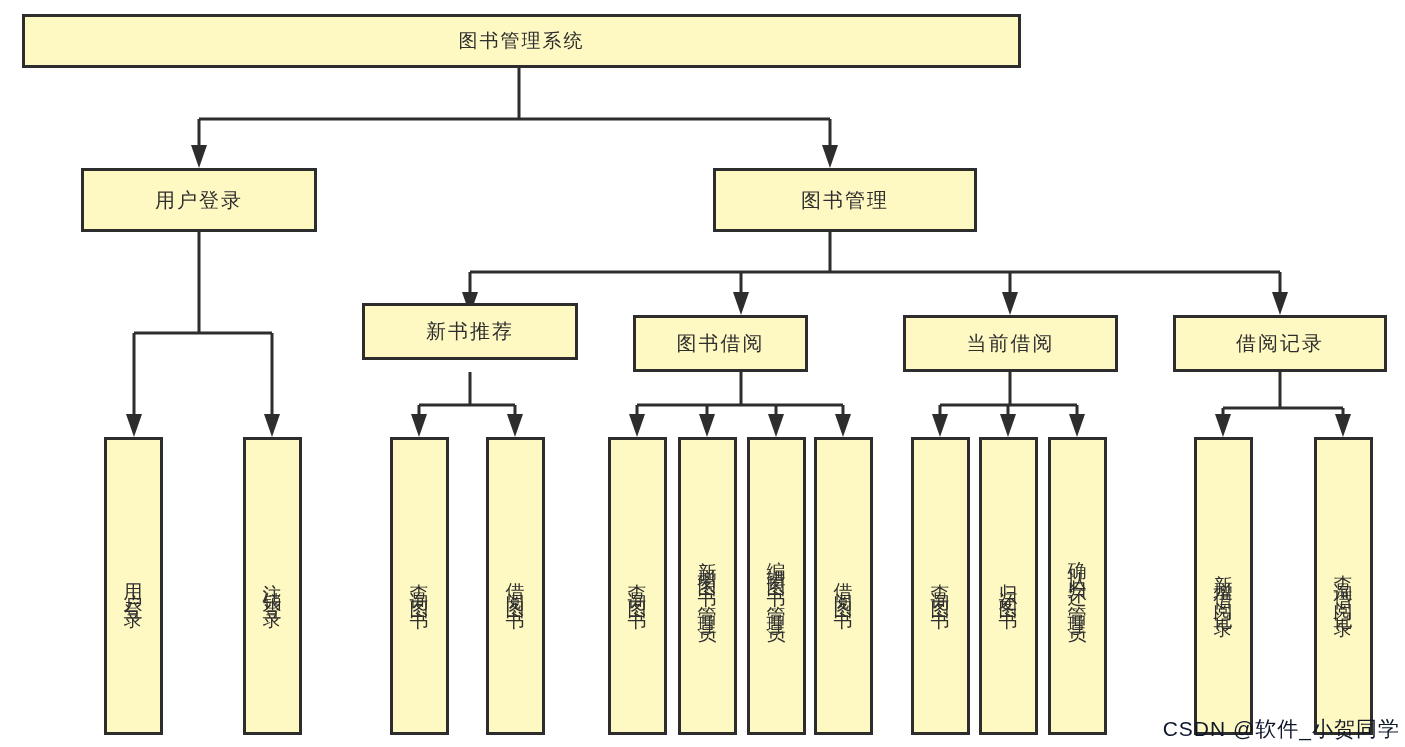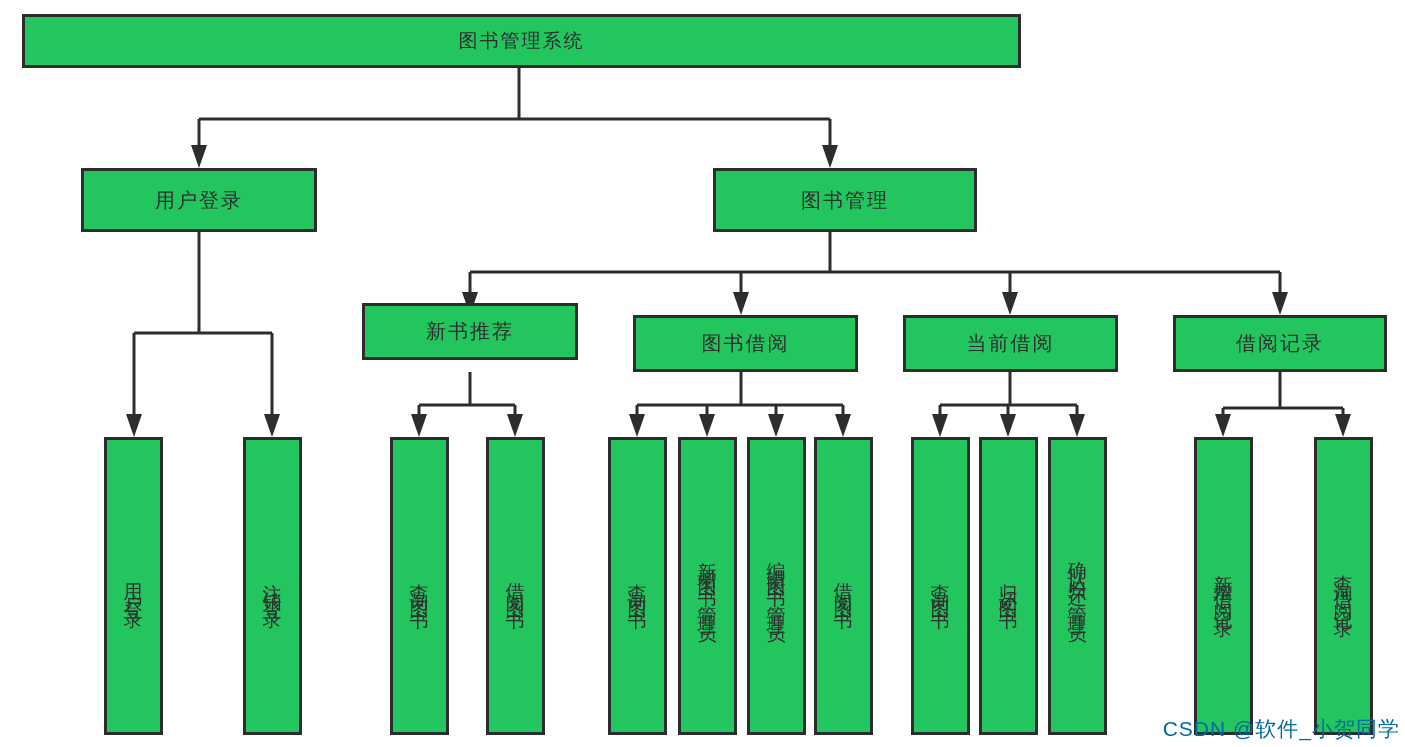--- a/index.html
+++ b/index.html
@@ -2,32 +2,32 @@
 <html><head>
 <meta charset="utf-8">
 <style>
   html,body{margin:0;padding:0;background:#ffffff;}
   #canvas{
     position:relative;width:1405px;height:747px;background:#ffffff;overflow:hidden;
     font-family:"Liberation Sans","DejaVu Sans",sans-serif;color:#2e2e2e;
   }
   #connectors{position:absolute;left:0;top:0;width:1405px;height:747px;pointer-events:none;}
   .box{
-    position:absolute;background:#22c55e;border:3px solid #2d2d2d;box-sizing:border-box;
+    position:absolute;background:#fef9c3;border:3px solid #2d2d2d;box-sizing:border-box;
     display:flex;align-items:center;justify-content:center;
   }
   .hbox span{font-size:20px;letter-spacing:2px;white-space:nowrap;}
   .root span{font-size:19px;}
   .leaf span{
     writing-mode:vertical-rl;text-orientation:mixed;
     font-size:19px;letter-spacing:9px;line-height:1;
   }
   .watermark{
     position:absolute;right:5px;bottom:4px;font-size:21px;letter-spacing:1px;
-    color:#0369a1;white-space:nowrap;
+    color:#0f172a;white-space:nowrap;
   }
 </style>
 </head>
 <body>
 
 <div id="canvas">
 
   <svg id="connectors" viewBox="0 0 1405 747" xmlns="http://www.w3.org/2000/svg">
     <path fill="none" stroke="#2d2d2d" stroke-width="3" d="
       M519 68 V119 M199 119 H830 M199 119 V148 M830 119 V148
@@ -67,21 +67,21 @@
   <div class="box hbox" style="left:81px;top:168px;width:236px;height:64px">
     <span>用户登录</span>
   </div>
   <div class="box hbox" style="left:713px;top:168px;width:264px;height:64px">
     <span>图书管理</span>
   </div>
 
   <div class="box hbox" style="left:362px;top:303px;width:216px;height:57px">
     <span>新书推荐</span>
   </div>
-  <div class="box hbox" style="left:633px;top:315px;width:225px;height:57px">
+  <div class="box hbox" style="left:633px;top:315px;width:175px;height:57px">
     <span>图书借阅</span>
   </div>
   <div class="box hbox" style="left:903px;top:315px;width:215px;height:57px">
     <span>当前借阅</span>
   </div>
   <div class="box hbox" style="left:1173px;top:315px;width:214px;height:57px">
     <span>借阅记录</span>
   </div>
 
   <div class="box leaf" style="left:104px;top:437px;width:59px;height:298px">

